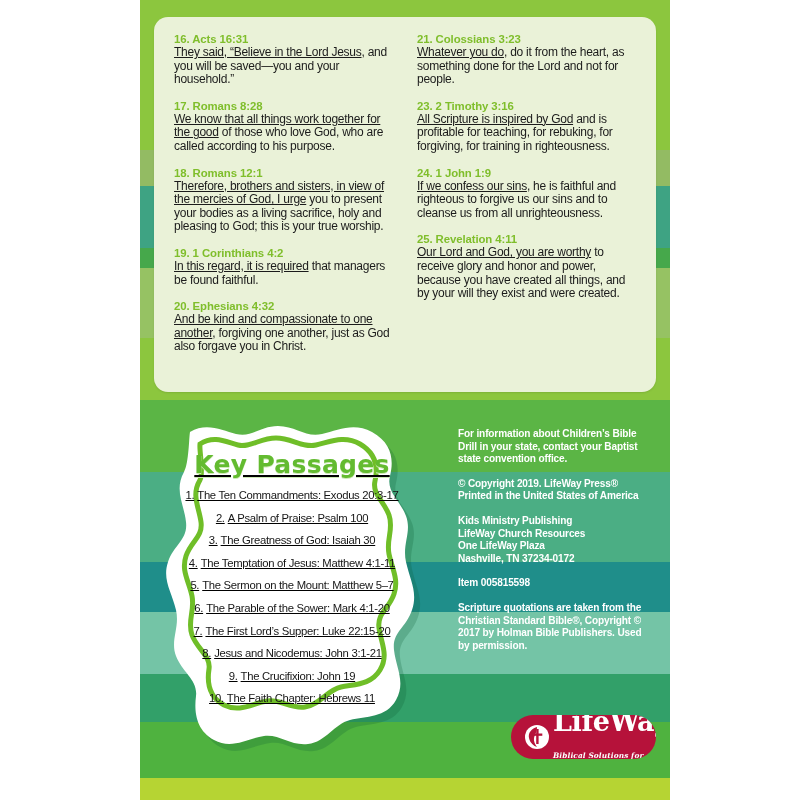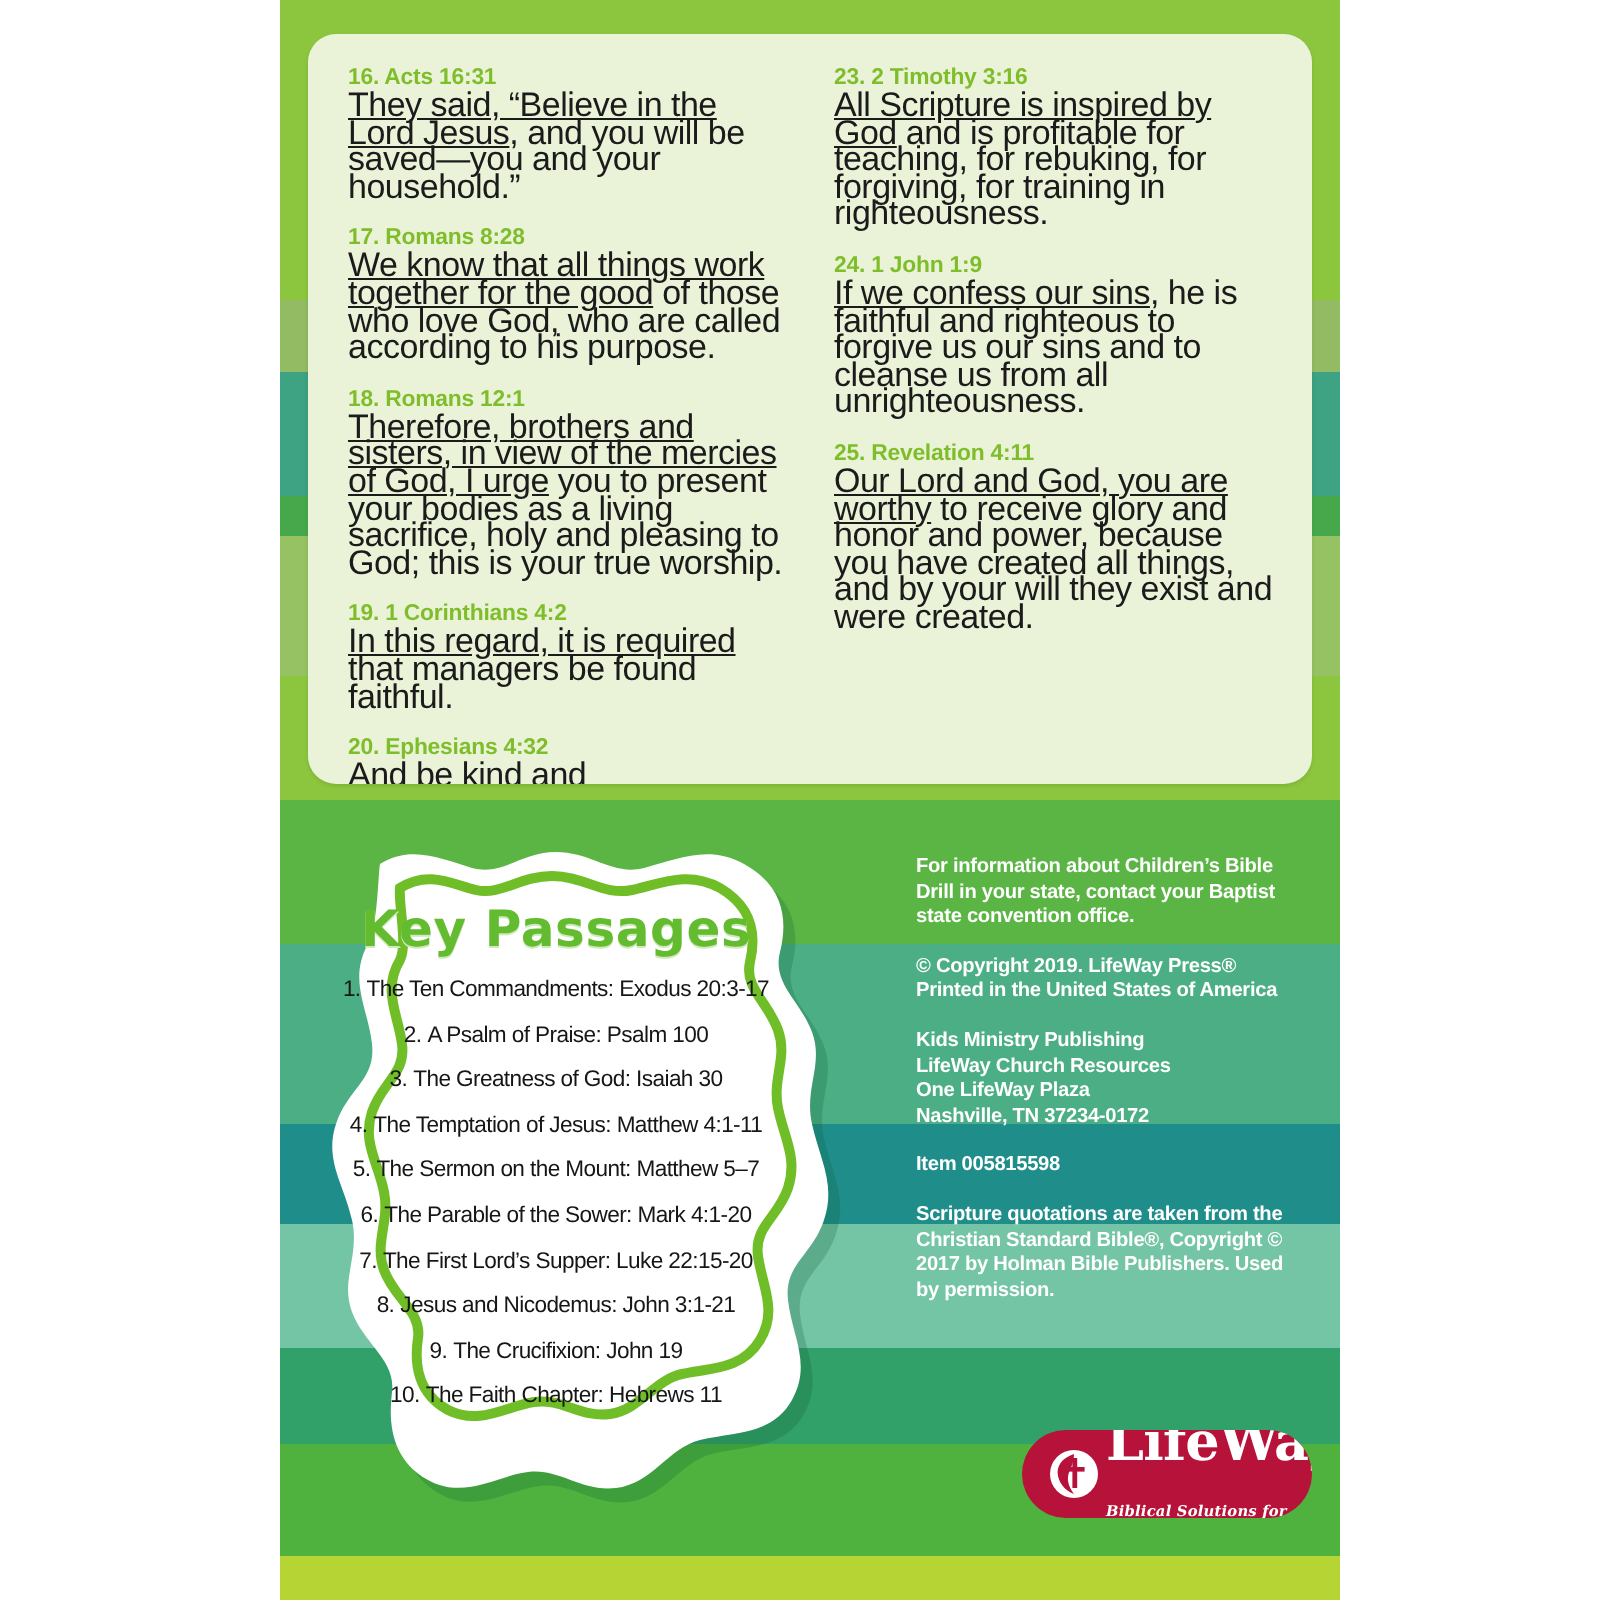--- a/index.html
+++ b/index.html
@@ -39,42 +39,42 @@
   .verse:last-child{margin-bottom:0;}
   .vref{
     color:#7FBE2B;
     font-weight:bold;
     font-size:11.4px;
     letter-spacing:-.1px;
     margin-bottom:1px;
   }
   .vtext{
     color:#1B1B1B;
-    font-size:17px;
+    font-size:12px;
     line-height:13.6px;
     letter-spacing:-.25px;
   }
   .vtext u{text-decoration:underline;text-underline-offset:1px;}
 
   
   .lower{position:absolute;left:0;top:400px;width:530px;height:400px;overflow:hidden;}
 
   
   .blob-wrap{
     position:absolute;left:16px;top:24px;width:272px;height:325px;
   }
   .blob-shadow{
     position:absolute;left:6px;top:7px;width:272px;height:325px;
     opacity:.22;
   }
   .blob-svg{position:absolute;left:0;top:0;}
 
   .kp-inner{
-    position:absolute;left:8px;top:20px;width:228px;height:288px;
-    display:flex;flex-direction:column;align-items:center;
+    position:absolute;left:22px;top:20px;width:228px;height:288px;
+    display:flex;flex-direction:column;align-items:center;text-decoration:underline;
   }
   .kp-title{
     font-family:"DejaVu Sans", sans-serif;
     font-weight:bold;
     font-size:25px;
     color:#63BB30;
     letter-spacing:.3px;
     margin-top:6px;margin-bottom:10px;
     text-shadow:0 1px 0 #cfe9b8;
   }
@@ -163,20 +163,24 @@
             <div class="vref">19. 1 Corinthians 4:2</div>
             <div class="vtext"><u>In this regard, it is required</u><span> that managers be found faithful.</span></div>
           </div>
           <div class="verse">
             <div class="vref">20. Ephesians 4:32</div>
             <div class="vtext"><u>And be kind and compassionate to one another</u><span>, forgiving one another, just as God also forgave you in Christ.</span></div>
           </div>
         </div>
 
         <div class="vcol">
+          <div class="verse">
+            <div class="vref">21. Colossians 3:23</div>
+            <div class="vtext"><u>Whatever you do</u><span>, do it from the heart, as something done for the Lord and not for people.</span></div>
+          </div>
           <div class="verse">
             <div class="vref">23. 2 Timothy 3:16</div>
             <div class="vtext"><u>All Scripture is inspired by God</u><span> and is profitable for teaching, for rebuking, for forgiving, for training in righteousness.</span></div>
           </div>
           <div class="verse">
             <div class="vref">24. 1 John 1:9</div>
             <div class="vtext"><u>If we confess our sins</u><span>, he is faithful and righteous to forgive us our sins and to cleanse us from all unrighteousness.</span></div>
           </div>
           <div class="verse">
             <div class="vref">25. Revelation 4:11</div>

